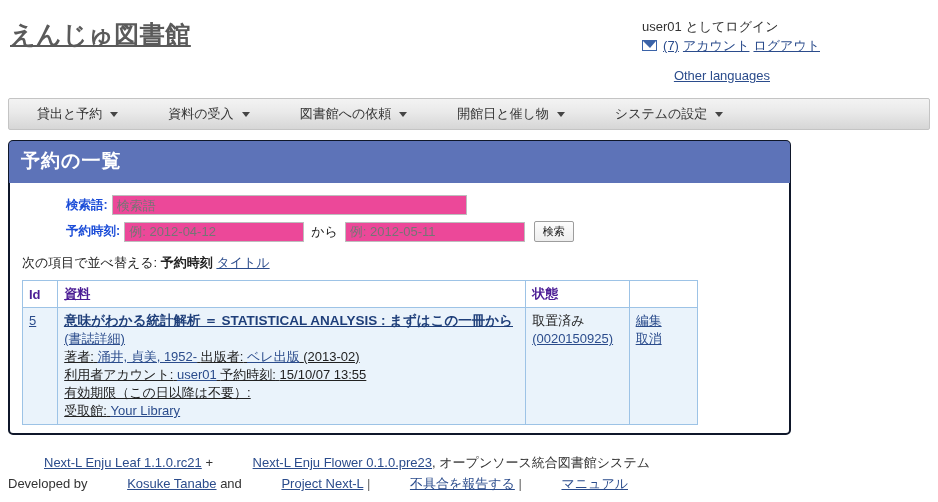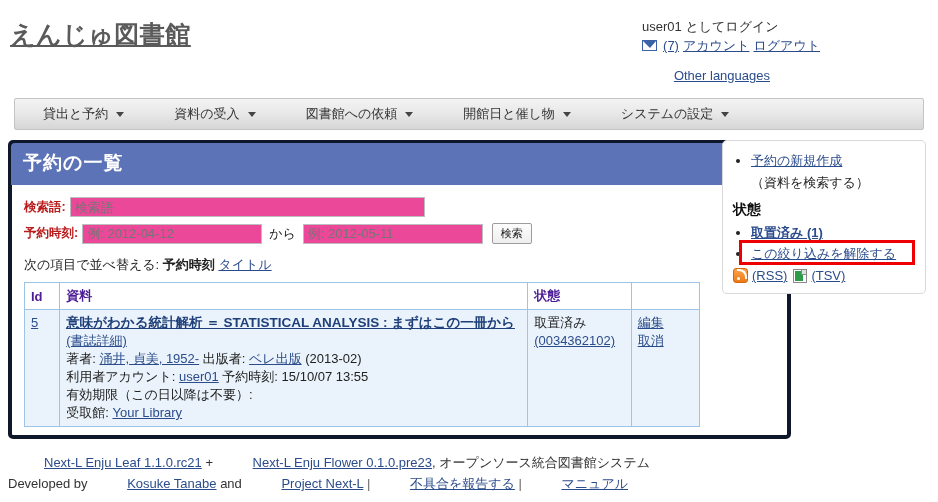--- a/index.html
+++ b/index.html
@@ -59,21 +59,21 @@
   }
   .other-lang {
     position: absolute;
     right: 168px; top: 68px;
     font-size: 13px;
   }
 
   
   .navbar {
     height: 32px;
-    margin: 0 14px;
+    margin: 0 8px;
     background: linear-gradient(to bottom, #f3f3f3 0%, #e9e9e9 45%, #d6d6d6 100%);
     border: 1px solid #c4c4c4;
     border-radius: 2px;
     display: flex;
     align-items: center;
     padding-left: 28px;
   }
   .nav-item {
     display: flex;
     align-items: center;
@@ -98,21 +98,21 @@
     position: relative;
     margin-top: 10px;
     height: 300px;
   }
 
   
   .content-panel {
     position: absolute;
     left: 8px; top: 0;
     width: 783px;
-    border: 4px solid #0f172a;
+    border: 2px solid #0f172a;
     border-radius: 5px;
     background: #ffffff;
     padding-bottom: 8px;
   }
   .panel-title {
     background: #5d73b8;
     color: #ffffff;
     font-size: 19px;
     font-weight: bold;
     padding: 7px 12px 9px 12px;
@@ -122,21 +122,21 @@
   }
   .search-form {
     padding: 12px 12px 0 12px;
   }
   .form-row {
     display: flex;
     align-items: center;
     margin-bottom: 6px;
     font-size: 13px;
   }
-  .form-label { margin-right: 4px; color: #b91c1c; font-weight: bold; font-size: 12.5px;}
+  .form-label { margin-right: 4px; color: #1d4ed8; font-weight: bold; font-size: 12.5px; margin-left: 44px;}
   .form-row input[type="text"] {
     border: 1px solid #bdbdbd;
     height: 20px;
     padding: 1px 4px;
     font-size: 13px;
     font-family: "Liberation Sans", sans-serif;
     color: #333;
     background: #ec4899;
   }
   .inp-query { width: 355px; }
@@ -178,21 +178,21 @@
     color: #4c1d95;
   }
   .result-table td {
     background: #eaf3fb;
     border: 1px solid #9dc3e6;
     vertical-align: top;
     padding: 4px 6px;
     line-height: 18px;
   }
   .col-id { width: 34px; }
-  .col-res { width: 452px; }
+  .col-res { width: 452px; text-decoration: underline; }
   .col-state { width: 100px; }
   .col-act { width: 66px; }
   .res-title {
     font-weight: bold;
     font-size: 13.5px;
     color: #1f3f7a;
   }
   .state-cell { word-break: break-all; }
   .act-cell a { display: block; }
 
@@ -406,58 +406,31 @@
               <span>有効期限（この日以降は不要）:</span>
               <span></span>
             </div>
             <div>
               <span>受取館:</span>
               <a href="#">Your Library</a>
             </div>
           </td>
           <td class="col-state state-cell">
             <div>取置済み</div>
-            <a href="#">(0034362102)</a>
+            <a href="#">(0020150925)</a>
           </td>
           <td class="col-act act-cell">
             <a href="#">編集</a>
             <a href="#">取消</a>
           </td>
         </tr>
       </tbody>
     </table>
   </div>
 
-  <div class="sidebar">
-    <ul>
-      <li>
-        <a href="#">予約の新規作成</a>
-      </li>
-    </ul>
-    <div class="sub-note">（資料を検索する）</div>
-
-    <h3>状態</h3>
-
-    <ul>
-      <li>
-        <a href="#" class="status-link">取置済み (1)</a>
-      </li>
-      <li class="highlight-wrap">
-        <span class="red-box"></span>
-        <a href="#">この絞り込みを解除する</a>
-      </li>
-    </ul>
-
-    <div class="feed-row">
-      <span class="rss-icon"></span>
-      <a href="#">(RSS)</a>
-      <span class="tsv-icon"></span>
-      <a href="#">(TSV)</a>
-    </div>
-  </div>
 </div>
 
 <div class="footer">
   <div>
     <a href="#">Next-L Enju Leaf 1.1.0.rc21</a><span> + </span><a href="#">Next-L Enju Flower 0.1.0.pre23</a><span>, オープンソース統合図書館システム</span>
   </div>
   <div>
     <span>Developed by </span><a href="#">Kosuke Tanabe</a><span> and </span><a href="#">Project Next-L</a><span class="sep"> | </span><a href="#">不具合を報告する</a><span class="sep"> | </span><a href="#">マニュアル</a>
   </div>
 </div>

